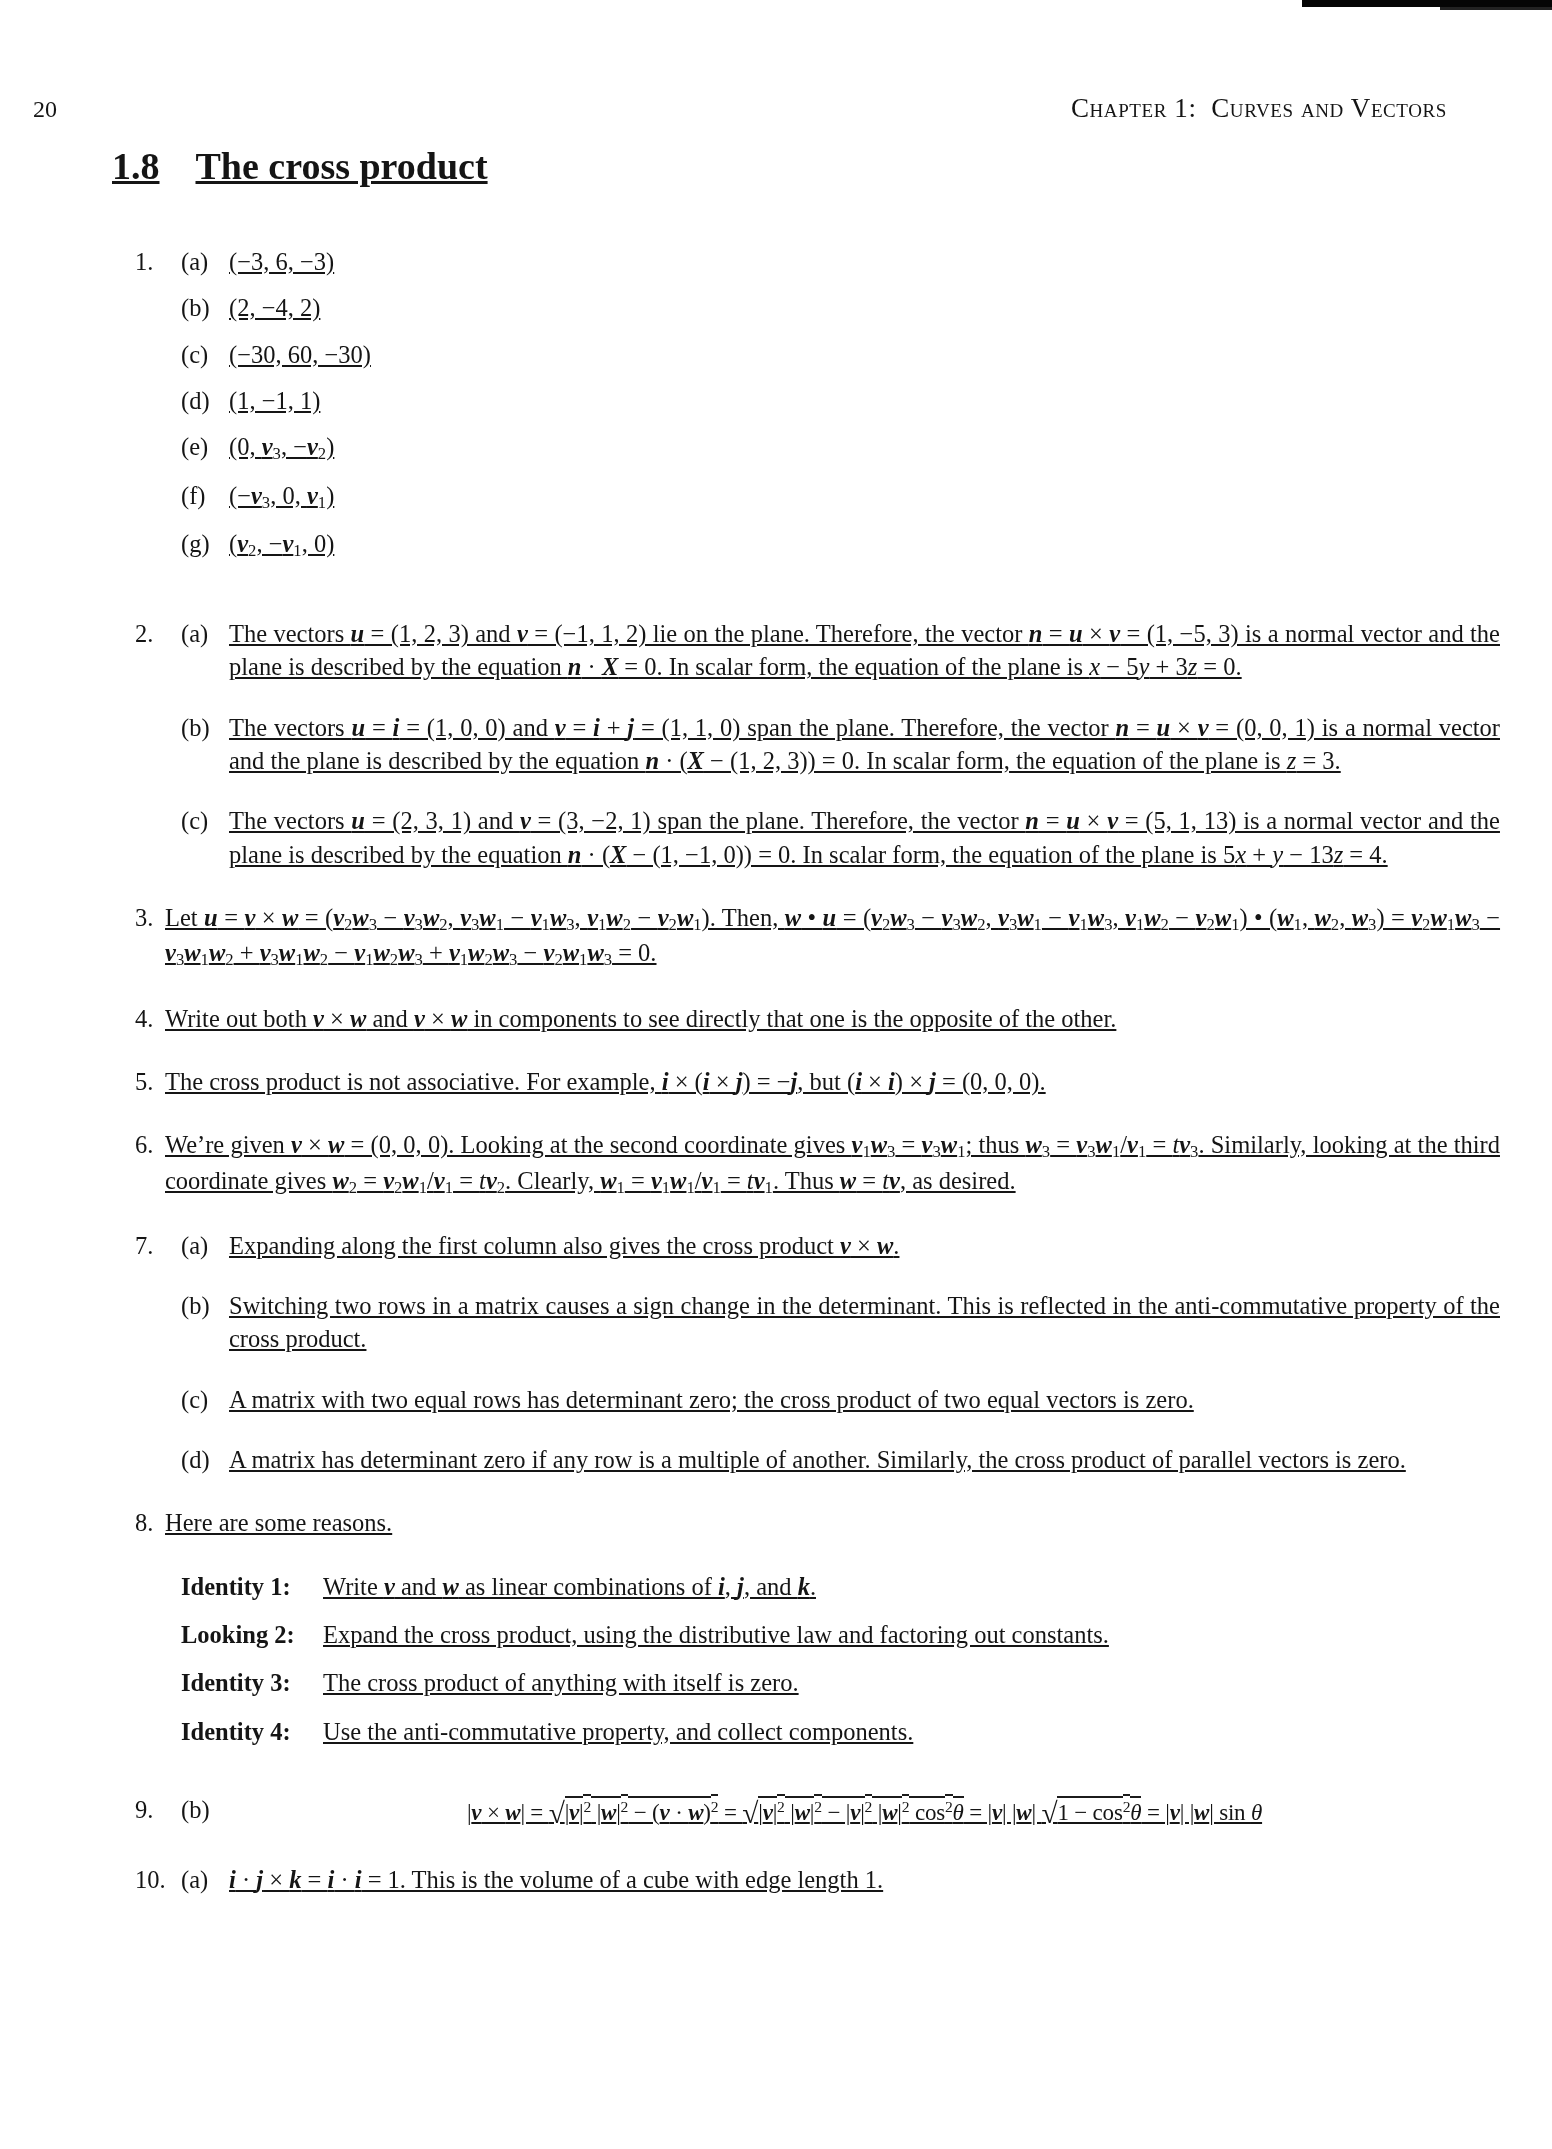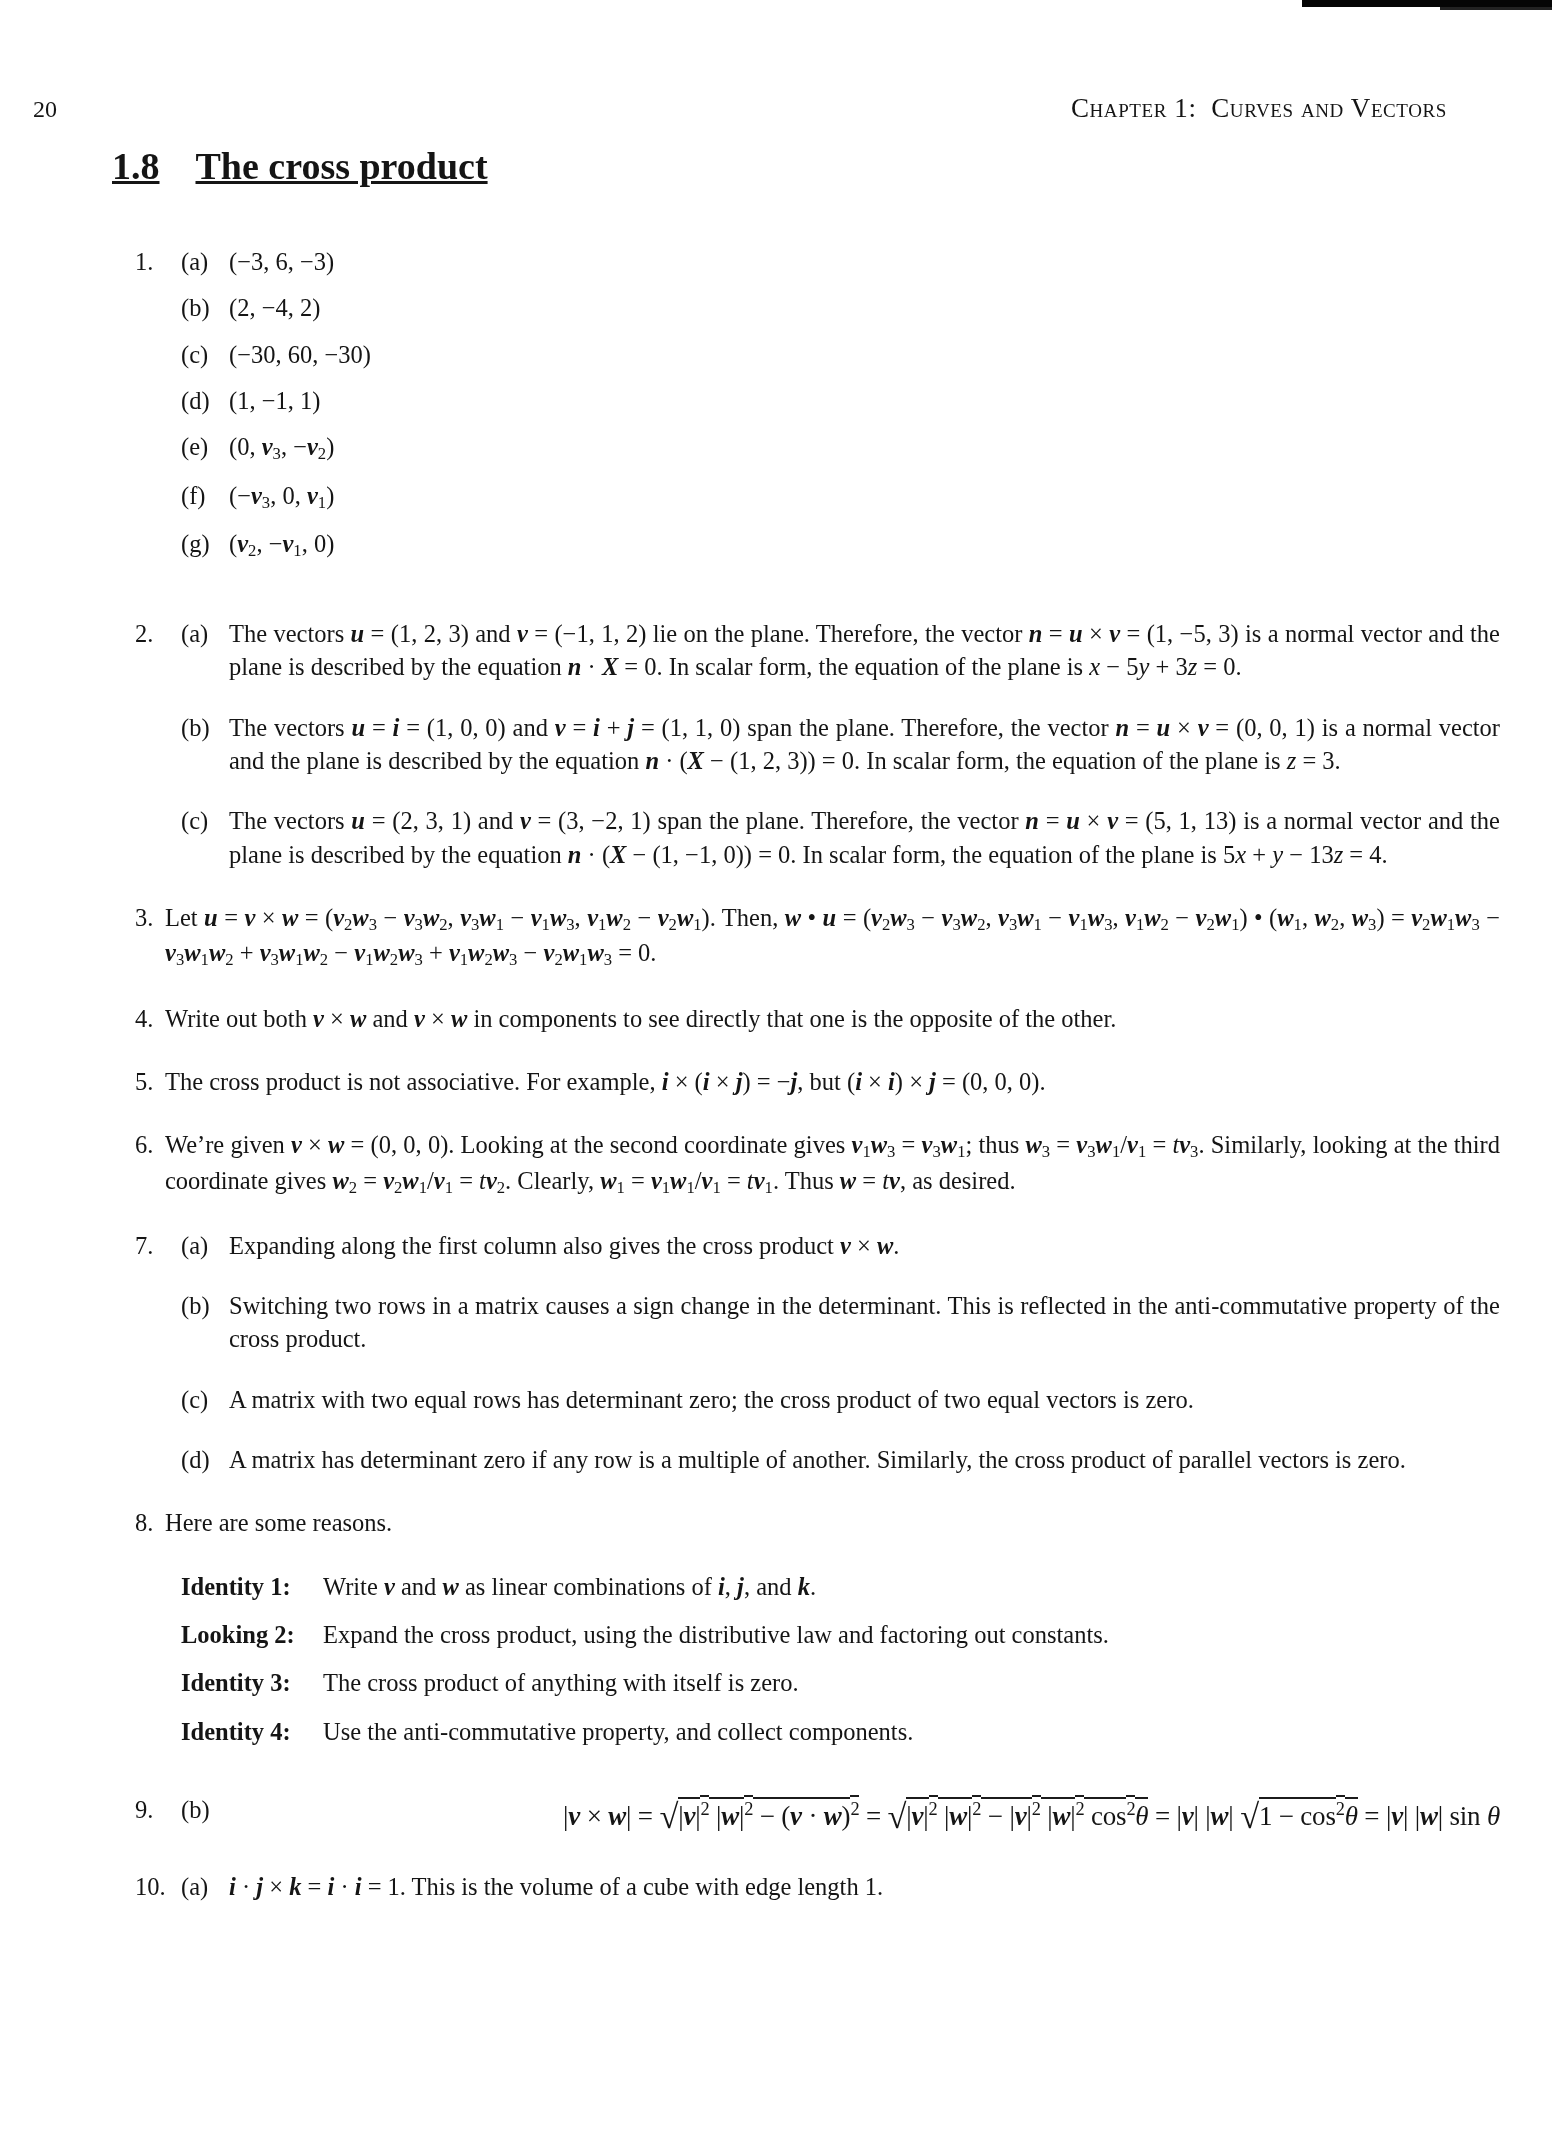--- a/index.html
+++ b/index.html
@@ -23,28 +23,28 @@
 
   .item { display:grid; grid-template-columns:46px 1fr; margin-bottom:30px; }
   .item.plain { grid-template-columns:30px 1fr; }
   .item.after-lg { margin-bottom:42px; }
   .inum { white-space:nowrap; }
 
   .part { display:grid; grid-template-columns:48px 1fr; margin-bottom:27px; }
   .part:last-child { margin-bottom:0; }
   .tight .part { margin-bottom:13px; }
   .plabel { white-space:nowrap; }
-  .ptext { text-align:justify; }
+  .ptext { text-align:justify;text-decoration:underline; }
   .ptext.noj { text-align:left; }
 
   .identities { margin-left:16px; margin-top:30px; }
   .identity-row { display:grid; grid-template-columns:142px 1fr; margin-bottom:15px; }
   .id-label { font-weight:700; white-space:nowrap; }
 
-  .formula { white-space:nowrap; letter-spacing:-0.2px; font-size:27px; text-align:right; }
+  .formula { white-space:nowrap; letter-spacing:-0.2px; font-size:23px; text-align:center; }
   .since-line { margin-top:8px; text-align:left; }
   .run-bi  { font-weight:700; font-style:italic; }
   .run-i   { font-style:italic; }
   .run-sub { font-size:0.68em; vertical-align:-0.22em; }
   .run-sup { font-size:0.68em; vertical-align:0.5em; }
   .run-ovl { border-top:2px solid #1b1b1b; padding-top:2px; }
   .run-rad { font-size:1.28em; vertical-align:-0.1em; }
 </style>
 </head>
 <body>

